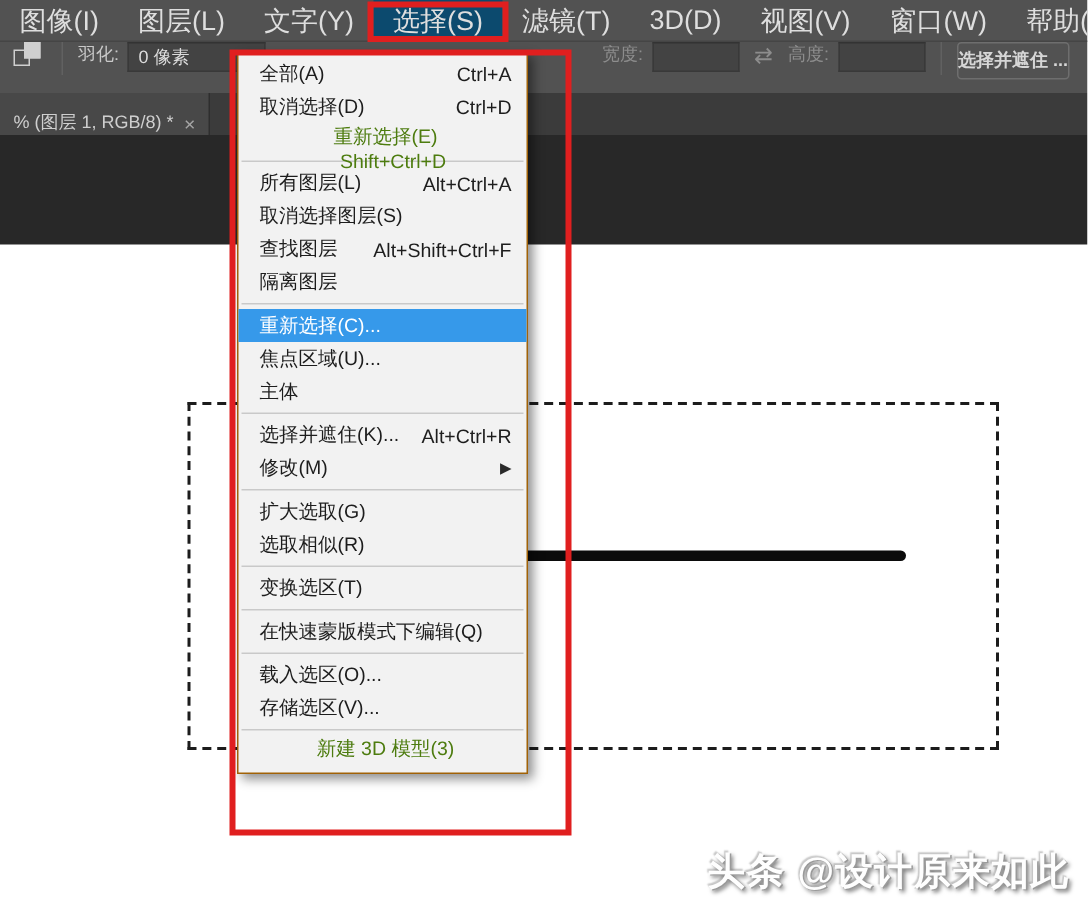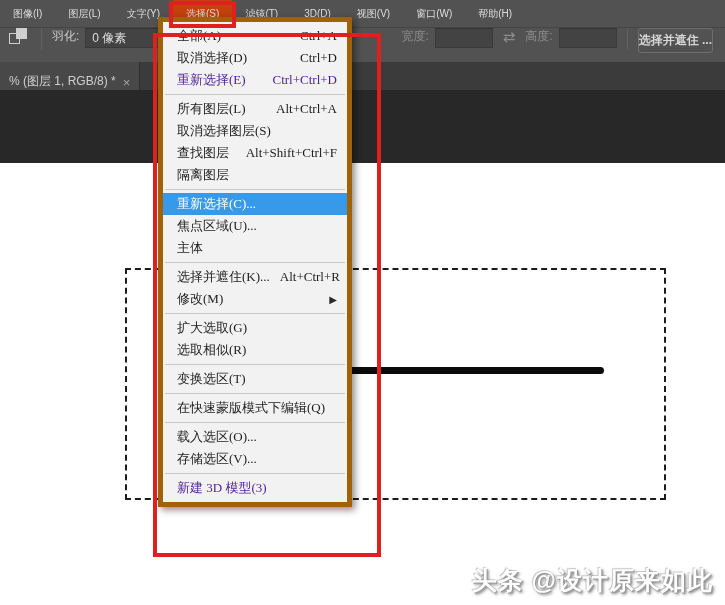--- a/index.html
+++ b/index.html
@@ -5,23 +5,23 @@
   :root{
     --red:#e01f1f;
     --hl:#3699ea;
   }
   *{margin:0;padding:0;box-sizing:border-box;}
   body{font-family:"Liberation Sans","DejaVu Sans",sans-serif;}
   .stage{position:relative;width:725px;height:605px;overflow:hidden;background:#fff;}
 
   
   .menubar{position:absolute;top:0;left:0;width:100%;height:28px;background:#525252;
-    display:flex;align-items:stretch;color:#dedede;font-size:10px;border-bottom:1px solid #454545;text-align:right;}
+    display:flex;align-items:stretch;color:#dedede;font-size:18px;border-bottom:1px solid #454545;text-align:right;}
   .mb-item{position:relative;display:flex;align-items:center;padding:0 13px;cursor:default;white-space:nowrap;}
-  .mb-item.active{background:#c2410c;}
+  .mb-item.active{background:#0c4a6e;}
   .mb-annotation{position:absolute;left:-4px;right:-4px;top:1px;bottom:-1px;border:4px solid var(--red);pointer-events:none;z-index:30;}
 
   
   .optionsbar{position:absolute;top:28px;left:0;width:100%;height:34px;background:#525252;
     display:flex;align-items:flex-start;font-size:12px;color:#c9c9c9;}
   .tool-icon{margin-left:9px;width:22px;height:18px;position:relative;flex:0 0 auto;}
   .tool-icon .sq-back{position:absolute;left:0;top:5px;width:11px;height:11px;border:1px solid #cfcfcf;}
   .tool-icon .sq-front{position:absolute;left:7px;top:0;width:11px;height:11px;background:#cfcfcf;border:1px solid #cfcfcf;}
   .vdivider{width:1px;height:22px;background:#616161;margin:0 10px;flex:0 0 auto;}
   .ob-label{margin-right:6px;white-space:nowrap;}
@@ -43,27 +43,27 @@
 
   
   .canvas{position:absolute;top:90px;left:0;width:100%;height:515px;background:#fff;}
   .canvas-dark{position:absolute;top:0;left:0;width:100%;height:73px;background:#282828;}
   .marquee{position:absolute;left:125px;top:178px;width:541px;height:232px;border:2px dashed #1c1c1c;}
   .stroke-line{position:absolute;left:338px;top:277px;width:266px;height:7px;background:#0b0b0b;border-radius:2px 4px 4px 2px;}
   .watermark{position:absolute;right:12px;bottom:8px;font-size:25px;font-weight:bold;color:#fefefe;letter-spacing:1px;
     text-shadow:1px 1px 0 #9a9a9a,2px 2px 3px #777,-1px -1px 1px #c8c8c8;}
 
   
-  .dropdown{position:absolute;left:158px;top:17px;width:194px;background:#f2f2f2;
-    border:5px solid #a16207;box-shadow:3px 3px 7px rgba(0,0,0,.45);padding:3px 0;z-index:5;
-    font-size:13px;color:#1d1d1d;font-family:Liberation Serif, serif;}
+  .dropdown{position:absolute;left:158px;top:34px;width:194px;background:#f2f2f2;
+    border:1px solid #a16207;box-shadow:3px 3px 7px rgba(0,0,0,.45);padding:3px 0;z-index:5;
+    font-size:13px;color:#1d1d1d;}
   .menu-row{list-style:none;height:22px;display:flex;align-items:center;justify-content:space-between;
     padding:0 10px 0 14px;white-space:nowrap;cursor:default;}
   .menu-row .mi-shortcut{margin-left:10px;}
-  .menu-row.disabled{color:#4c1d95;}
+  .menu-row.disabled{color:#4d7c0f;flex-direction:column;}
   .menu-row.highlighted{background:var(--hl);color:#fff;}
   .menu-sep{list-style:none;height:1px;background:#c9c9c9;margin:3px 2px;}
   .mi-arrow{font-size:10px;color:#2a2a2a;}
 
   
   .redbox-menu{position:absolute;left:153px;top:33px;width:228px;height:524px;
     border:4px solid var(--red);z-index:20;pointer-events:none;}
 </style>
 </head>
 <body>
@@ -120,21 +120,21 @@
       <li class="menu-row">
         <span class="mi-label">全部(A)</span>
         <span class="mi-shortcut">Ctrl+A</span>
       </li>
       <li class="menu-row">
         <span class="mi-label">取消选择(D)</span>
         <span class="mi-shortcut">Ctrl+D</span>
       </li>
       <li class="menu-row disabled">
         <span class="mi-label">重新选择(E)</span>
-        <span class="mi-shortcut">Ctrl+Ctrl+D</span>
+        <span class="mi-shortcut">Shift+Ctrl+D</span>
       </li>
       <li class="menu-sep"></li>
       <li class="menu-row">
         <span class="mi-label">所有图层(L)</span>
         <span class="mi-shortcut">Alt+Ctrl+A</span>
       </li>
       <li class="menu-row">
         <span class="mi-label">取消选择图层(S)</span>
         <span class="mi-shortcut"></span>
       </li>

